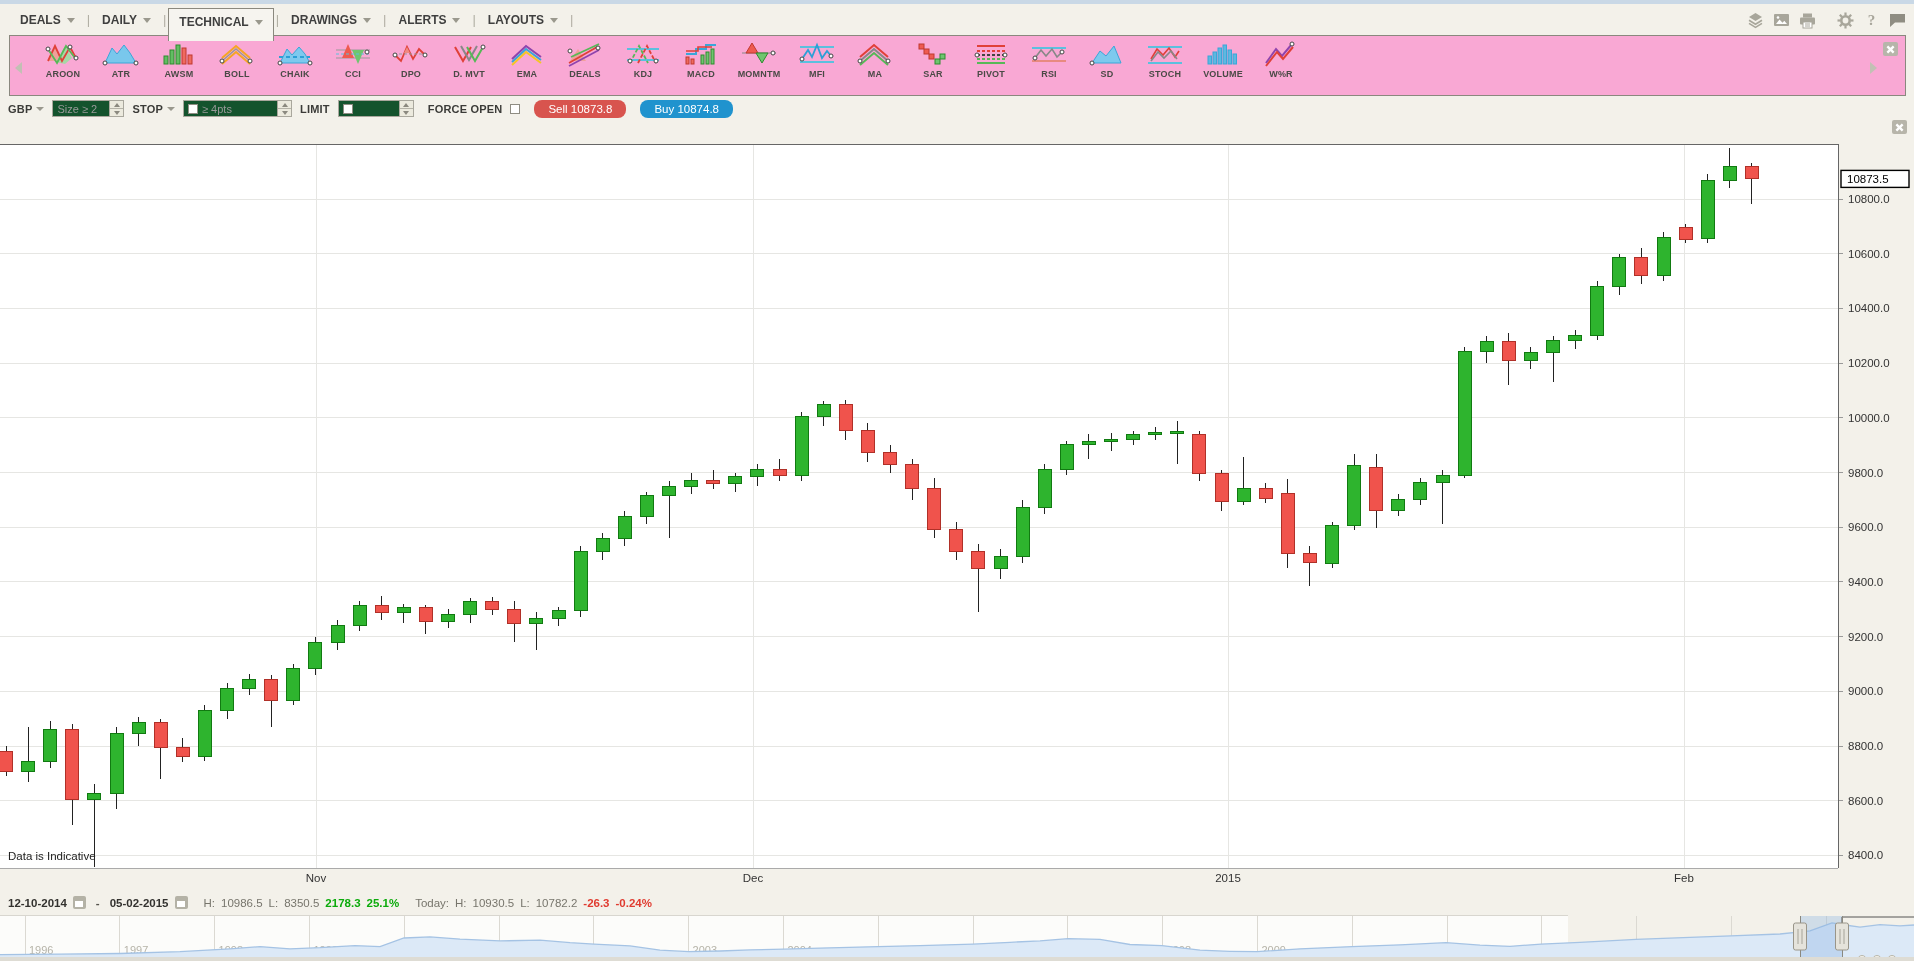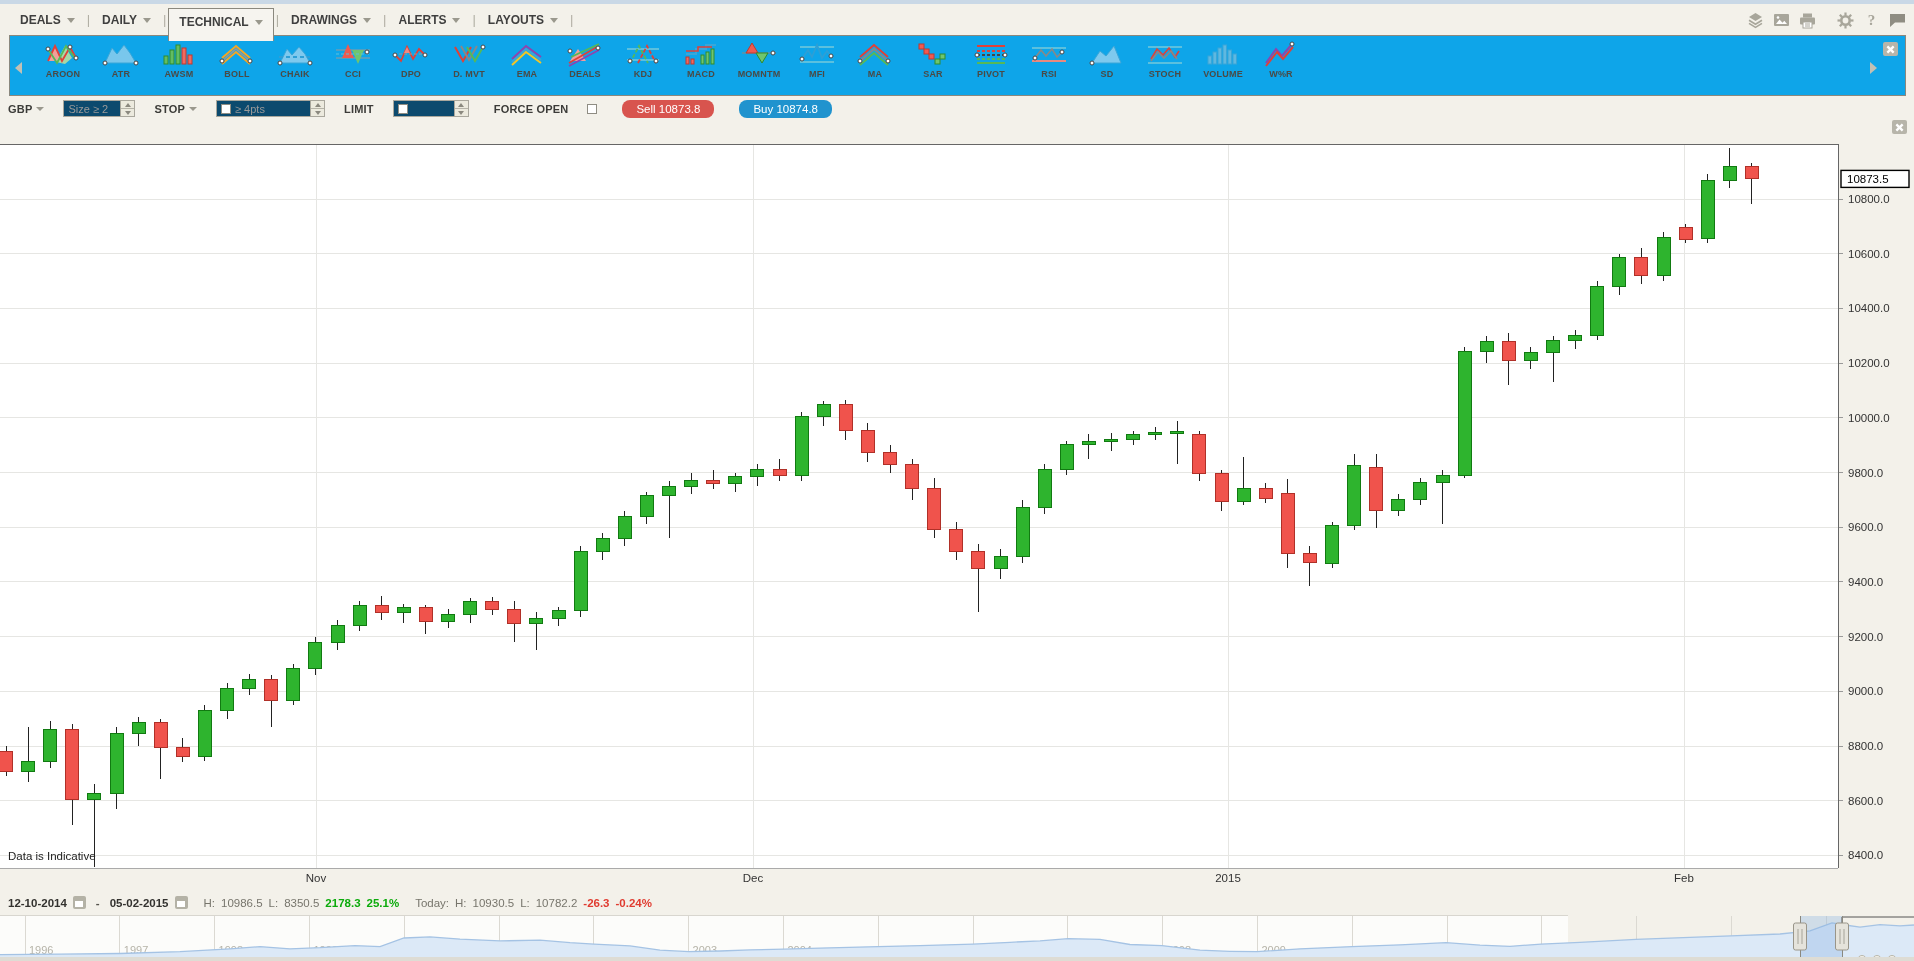--- a/index.html
+++ b/index.html
@@ -15,35 +15,35 @@
   .menu-item .dd { width:0; height:0; border-left:4px solid transparent; border-right:4px solid transparent; border-top:5px solid #9a988d; margin-top:1px; }
   .menu-item.selected { border:1px solid #8a887e; border-bottom:none; background:#f6f4ef; padding-bottom:12px; margin-bottom:-10px; z-index:5; }
   .menu-sep { color:#b0aea3; font-size:13px; margin:0 2px; font-weight:normal; }
   .menu-icons { position:absolute; right:8px; top:8px; display:flex; align-items:center; gap:9px; }
   .micon { width:17px; height:17px; display:flex; align-items:center; justify-content:center; cursor:pointer; }
   .micon.gap { margin-left:12px; }
   .micon svg { display:block; }
   .micon .qmark { font-size:15px; font-weight:bold; color:#a8a69b; font-family:"Liberation Serif", serif; }
 
   
-  .toolbar { position:absolute; top:35px; left:9px; width:1897px; height:61px; background:#0ea5e9; border:1px solid #8a887e; z-index:1;text-align:right; }
+  .toolbar { position:absolute; top:35px; left:9px; width:1897px; height:61px; background:#f9a8d4; border:1px solid #8a887e; z-index:1;text-align:right; }
   .tb-items { position:absolute; left:24px; top:5px; display:flex; }
   .tb-item { width:58px; display:flex; flex-direction:column; align-items:center; gap:2px; cursor:pointer; }
   .tb-item svg { display:block; }
   .tb-label { font-size:9px; font-weight:bold; color:#4a4a46; letter-spacing:.2px; white-space:nowrap; }
   .tb-arrow-left { position:absolute; left:5px; top:26px; width:0; height:0; border-top:6px solid transparent; border-bottom:6px solid transparent; border-right:7px solid #c2c0b4; cursor:pointer; }
   .tb-arrow-right { position:absolute; right:28px; top:26px; width:0; height:0; border-top:6px solid transparent; border-bottom:6px solid transparent; border-left:7px solid #c2c0b4; cursor:pointer; }
   .closebox { width:15px; height:14px; background:#b7b5aa; border-radius:2px; display:flex; align-items:center; justify-content:center; cursor:pointer; }
   .toolbar .closebox { position:absolute; top:6px; right:7px; }
 
   
-  .orderbar { position:absolute; top:99px; left:0; width:1827px; height:19px; display:flex; align-items:center; padding-left:8px; gap:19px; }
+  .orderbar { position:absolute; top:99px; left:0; width:1827px; height:19px; display:flex; align-items:center; padding-left:8px; gap:8px; }
   .ob-label { font-size:11px; font-weight:bold; color:#3b3b38; letter-spacing:.2px; display:flex; align-items:center; gap:4px; cursor:pointer; }
   .ob-label .dd { width:0; height:0; border-left:4px solid transparent; border-right:4px solid transparent; border-top:4px solid #9a988d; }
-  .ob-input { height:17px; background:#0c4a6e; border:1px solid #a9a79d; display:flex; align-items:center; font-size:11px; color:#999; padding-left:4px; cursor:text; }
+  .ob-input { height:17px; background:#14532d; border:1px solid #a9a79d; display:flex; align-items:center; font-size:11px; color:#999; padding-left:4px; cursor:text; }
   .ob-input .cb { margin-right:4px; }
   .cb { width:10px; height:10px; background:#fff; border:1px solid #8f8d83; display:inline-block; cursor:pointer; }
   .stepper { height:17px; width:14px; border:1px solid #a9a79d; border-left:none; background:#eceade; display:flex; flex-direction:column; cursor:pointer; }
   .stepper span { flex:1; display:flex; align-items:center; justify-content:center; }
   .stepper .up { border-bottom:1px solid #b5b3a8; }
   .stepper .up i { width:0;height:0;border-left:3px solid transparent;border-right:3px solid transparent;border-bottom:4px solid #8b897f; }
   .stepper .dn i { width:0;height:0;border-left:3px solid transparent;border-right:3px solid transparent;border-top:4px solid #8b897f; }
   .grp { display:flex; align-items:center; }
   .btn { height:18px; border:none; color:#fff; font-size:11.5px; font-family:"Liberation Sans",sans-serif; padding:0 14px; border-radius:8px; cursor:pointer; margin-left:6px; }
   .btn.sell { background:#d8544e; }

